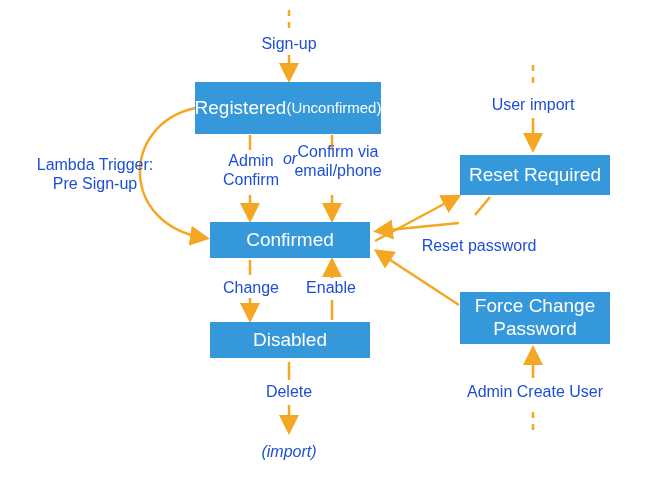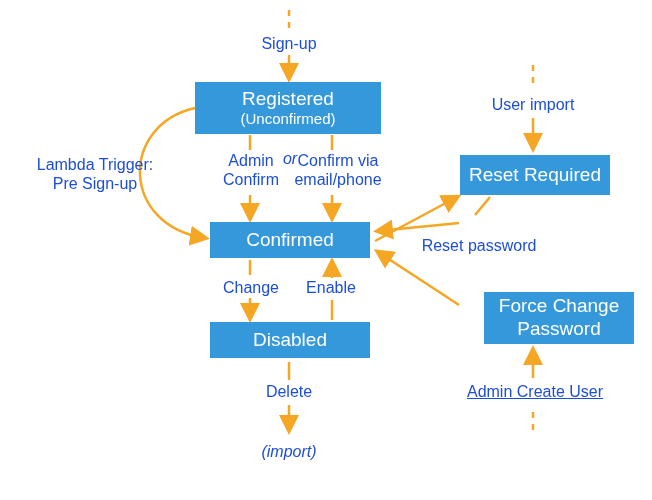--- a/index.html
+++ b/index.html
@@ -80,60 +80,60 @@
 
     <line x1="533" y1="430" x2="533" y2="410" stroke-dasharray="6,6"></line>
     <line x1="533" y1="378" x2="533" y2="350" marker-end="url(#ah)"></line>
 
     <line x1="459" y1="305" x2="378" y2="252" marker-end="url(#ah)"></line>
 
     <line x1="490" y1="197" x2="475" y2="215"></line>
   </g>
 </svg>
 
-<div class="state" style="left:195px; top:82px; width:186px; height:52px; flex-direction:column;">
+<div class="state" style="left:195px; top:82px; width:186px; height:52px; flex-direction:row;">
   <span>Registered</span>
   <span class="small-sub">(Unconfirmed)</span>
 </div>
 
 <div class="state" style="left:210px; top:222px; width:160px; height:36px;">
   <span>Confirmed</span>
 </div>
 
 <div class="state" style="left:210px; top:322px; width:160px; height:36px;">
   <span>Disabled</span>
 </div>
 
 <div class="state" style="left:460px; top:155px; width:150px; height:40px;">
   <span>Reset Required</span>
 </div>
 
-<div class="state" style="left:484px; top:292px; width:150px; height:52px; white-space:pre-line;">
+<div class="state" style="left:460px; top:292px; width:150px; height:52px; white-space:pre-line;">
   <span>Force Change
 Password</span>
 </div>
 
 <div class="label" style="left:258px; top:34px; width:62px;">Sign-up</div>
 
 <div class="label" style="left:220px; top:151px; width:62px; white-space:pre-line;">Admin
 Confirm</div>
 
 <div class="label italic" style="left:280px; top:149px; width:20px;">or</div>
 
-<div class="label" style="left:290px; top:151px; width:96px; white-space:pre-line;">Confirm via
+<div class="label" style="left:290px; top:142px; width:96px; white-space:pre-line;">Confirm via
 email/phone</div>
 
 <div class="label" style="left:30px; top:155px; width:130px; text-align:center; white-space:pre-line;">Lambda Trigger:
 Pre Sign-up</div>
 
 <div class="label" style="left:220px; top:278px; width:62px;">Change</div>
 
 <div class="label" style="left:300px; top:278px; width:62px;">Enable</div>
 
 <div class="label" style="left:258px; top:382px; width:62px;">Delete</div>
 
 <div class="label italic" style="left:252px; top:442px; width:74px;">(import)</div>
 
 <div class="label" style="left:486px; top:95px; width:94px;">User import</div>
 
 <div class="label" style="left:414px; top:236px; width:130px;">Reset password</div>
 
-<div class="label" style="left:460px; top:382px; width:150px;text-decoration:underline;">Admin Create User</div>
+<div class="label" style="left:460px; top:382px; width:150px;">Admin Create User</div>
 
 </body></html>

